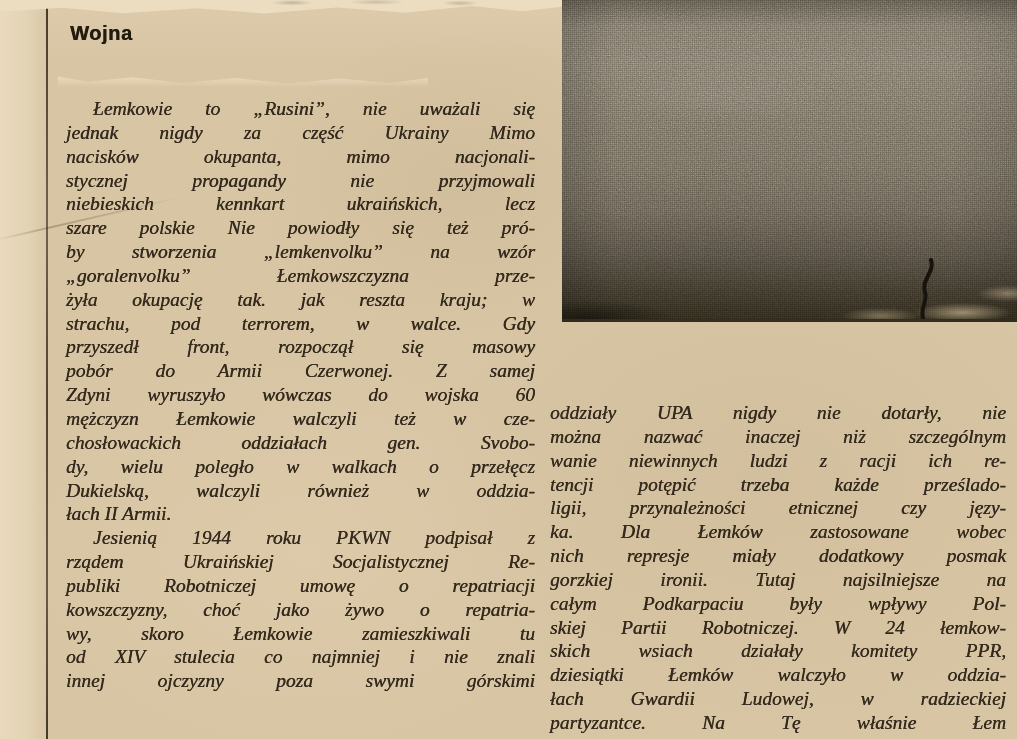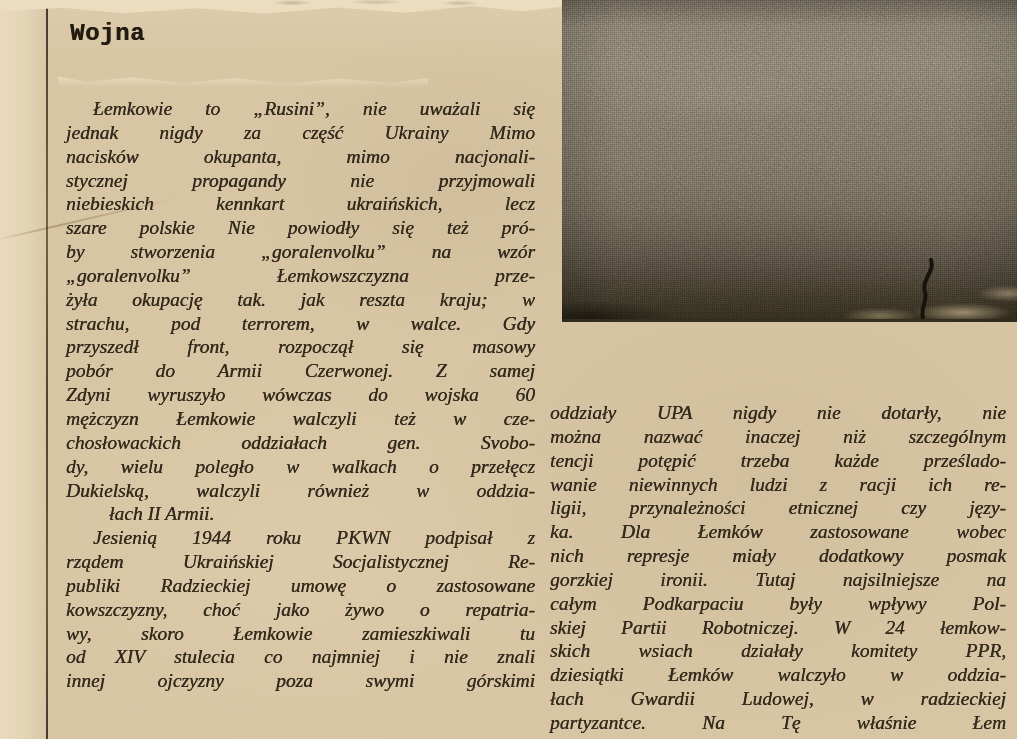--- a/index.html
+++ b/index.html
@@ -37,22 +37,22 @@
   .tear-smudge{
     position:absolute;left:250px;top:0;width:280px;height:7px;opacity:.5;
     background:
       radial-gradient(30px 4px at 15% 40%, rgba(70,58,38,.5), transparent 70%),
       radial-gradient(40px 4px at 45% 30%, rgba(70,58,38,.4), transparent 70%),
       radial-gradient(26px 4px at 75% 45%, rgba(70,58,38,.45), transparent 70%);
   }
   
   .headline{position:absolute;left:70px;top:19px;color:#221b10;}
   .h-line{
-    font-family:Liberation Mono, monospace;font-weight:700;
-    font-size:24px;line-height:29px;letter-spacing:.6px;
+    font-family:Liberation Sans, sans-serif;font-weight:700;
+    font-size:20px;line-height:29px;letter-spacing:.6px;
     text-shadow:.4px 0 0 #221b10;
   }
   .crease-headline{
     position:absolute;left:58px;top:74px;width:370px;height:13px;
     background:linear-gradient(180deg, rgba(240,226,198,.9), rgba(214,196,162,.0));
     clip-path:polygon(0 20%,8% 60%,20% 25%,34% 70%,48% 30%,62% 75%,76% 35%,90% 70%,100% 30%,100% 100%,0 100%);
     box-shadow:0 1px 2px rgba(100,78,46,.3);
   }
   
   .photo{
@@ -78,21 +78,21 @@
       radial-gradient(160px 40px at 35% 30%, rgba(255,255,255,.05), transparent 70%);
   }
   .photo-grain{position:absolute;inset:0;z-index:1;mix-blend-mode:overlay;opacity:.55;}
   .photo-scratch{position:absolute;z-index:3;left:352px;top:258px;}
   
   .col{position:absolute;color:#342a1d;font-size:19.5px;line-height:23.85px;
        text-shadow:.35px 0 0 #342a1d;}
   .col-left{left:66px;top:97px;width:469px;}
   .col-right{left:550px;top:401px;width:456px;}
   .line{text-align:justify;text-align-last:justify;font-style:italic;}
-  .line.flush{text-align-last:left;margin-left:43px;}
+  .line.flush{text-align-last:left;}
   .line.indent{text-indent:27px;}
 </style>
 </head>
 <body>
 
 <div class="page">
 
   <div class="left-margin"></div>
   <div class="crease-left"></div>
   <div class="column-rule"></div>
@@ -123,50 +123,50 @@
   </div>
 
   <div class="col col-left">
     <div class="para">
         <div class="line indent">Łemkowie to „Rusini”, nie uważali się</div>
         <div class="line">jednak nigdy za część Ukrainy Mimo</div>
         <div class="line">nacisków okupanta, mimo nacjonali-</div>
         <div class="line">stycznej propagandy nie przyjmowali</div>
         <div class="line">niebieskich kennkart ukraińskich, lecz</div>
         <div class="line">szare polskie Nie powiodły się też pró-</div>
-        <div class="line">by stworzenia „goralenvolku” na wzór</div>
+        <div class="line">by stworzenia „lemkenvolku” na wzór</div>
         <div class="line">„goralenvolku” Łemkowszczyzna prze-</div>
         <div class="line">żyła okupację tak. jak reszta kraju; w</div>
         <div class="line">strachu, pod terrorem, w walce. Gdy</div>
         <div class="line">przyszedł front, rozpoczął się masowy</div>
         <div class="line">pobór do Armii Czerwonej. Z samej</div>
         <div class="line">Zdyni wyruszyło wówczas do wojska 60</div>
         <div class="line">mężczyzn Łemkowie walczyli też w cze-</div>
         <div class="line">chosłowackich oddziałach gen. Svobo-</div>
         <div class="line">dy, wielu poległo w walkach o przełęcz</div>
         <div class="line">Dukielską, walczyli również w oddzia-</div>
         <div class="line flush">łach II Armii.</div>
       </div>
     <div class="para">
         <div class="line indent">Jesienią 1944 roku PKWN podpisał z</div>
         <div class="line">rządem Ukraińskiej Socjalistycznej Re-</div>
-        <div class="line">publiki Radzieckiej umowę o zastosowane</div>
+        <div class="line">publiki Robotniczej umowę o repatriacji</div>
         <div class="line">kowszczyzny, choć jako żywo o repatria-</div>
         <div class="line">wy, skoro Łemkowie zamieszkiwali tu</div>
         <div class="line">od XIV stulecia co najmniej i nie znali</div>
         <div class="line">innej ojczyzny poza swymi górskimi</div>
       </div>
   </div>
 
   <div class="col col-right">
     <div class="para">
         <div class="line">oddziały UPA nigdy nie dotarły, nie</div>
         <div class="line">można nazwać inaczej niż szczególnym</div>
+        <div class="line">wanie niewinnych ludzi z racji ich re-</div>
         <div class="line">tencji potępić trzeba każde prześlado-</div>
-        <div class="line">wanie niewinnych ludzi z racji ich re-</div>
         <div class="line">ligii, przynależności etnicznej czy języ-</div>
         <div class="line">ka. Dla Łemków zastosowane wobec</div>
         <div class="line">nich represje miały dodatkowy posmak</div>
         <div class="line">gorzkiej ironii. Tutaj najsilniejsze na</div>
         <div class="line">całym Podkarpaciu były wpływy Pol-</div>
         <div class="line">skiej Partii Robotniczej. W 24 łemkow-</div>
         <div class="line">skich wsiach działały komitety PPR,</div>
         <div class="line">dziesiątki Łemków walczyło w oddzia-</div>
         <div class="line">łach Gwardii Ludowej, w radzieckiej</div>
         <div class="line">partyzantce. Na Tę właśnie Łem</div>

